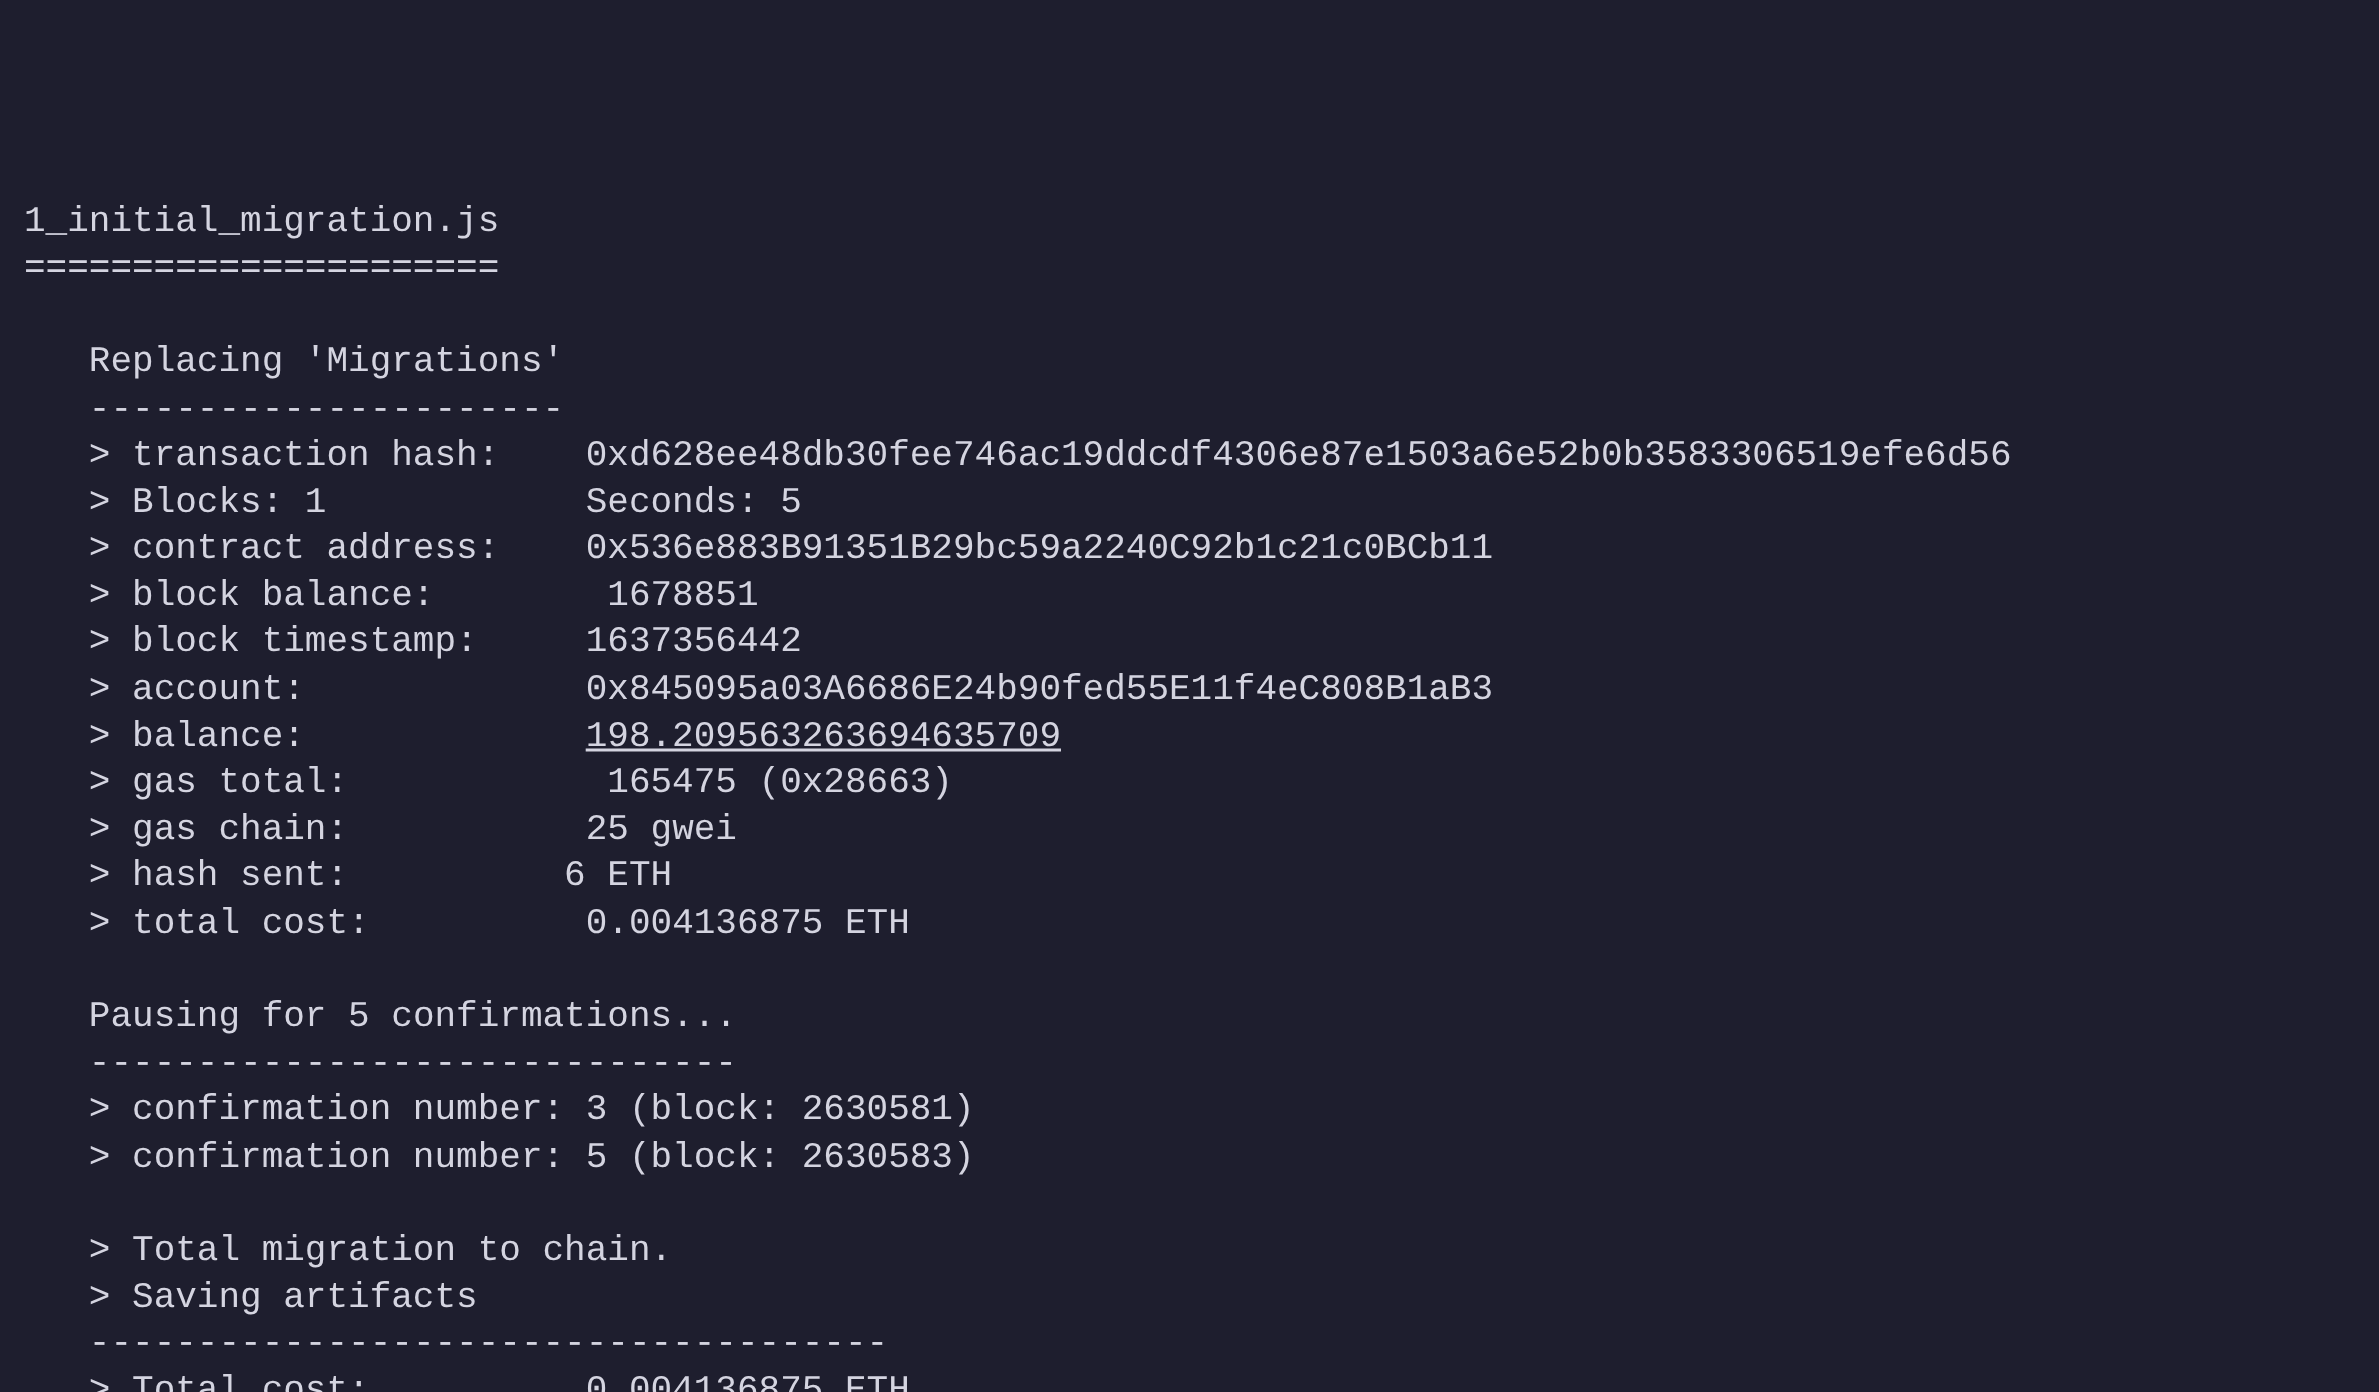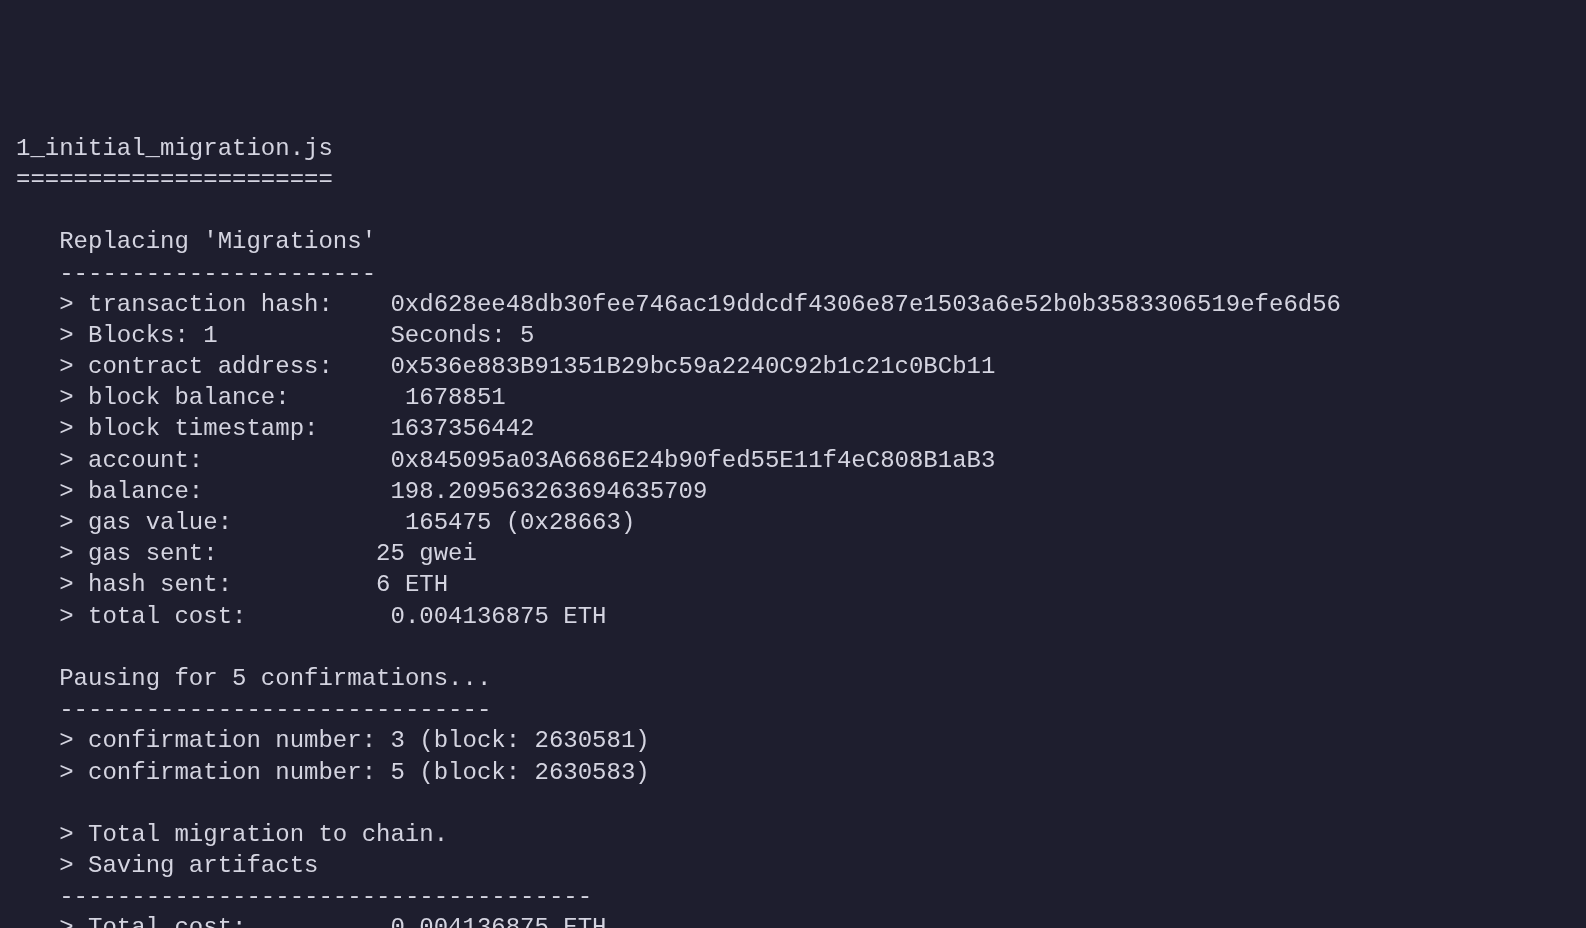--- a/index.html
+++ b/index.html
@@ -14,41 +14,42 @@
       font-size: 24px;
       line-height: 1.3;
       padding: 8px 16px;
       white-space: pre;
       font-weight: 500;
     }
     .terminal-output {
       width: 100%;
     }
     .underline {
+      text-decoration: underline;
     }
   </style>
 </head>
 <body>
 
 
 
 <div class="terminal-output"><span>1_initial_migration.js</span>
 <span>======================</span>
 
    <span>Replacing 'Migrations'</span>
    <span>----------------------</span>
    &gt; <span>transaction hash:</span>    <span>0xd628ee48db30fee746ac19ddcdf4306e87e1503a6e52b0b3583306519efe6d56</span>
    &gt; <span>Blocks: 1</span>            <span>Seconds: 5</span>
    &gt; <span>contract address:</span>    <span>0x536e883B91351B29bc59a2240C92b1c21c0BCb11</span>
    &gt; <span>block balance:</span>        <span>1678851</span>
    &gt; <span>block timestamp:</span>     <span>1637356442</span>
    &gt; <span>account:</span>             <span>0x845095a03A6686E24b90fed55E11f4eC808B1aB3</span>
    &gt; <span>balance:</span>             <span class="underline">198.209563263694635709</span>
-   &gt; <span>gas value:</span>            <span>165475 (0x28663)</span>
-   &gt; <span>gas sent:</span>           <span>25 gwei</span>
+   &gt; <span>gas total:</span>            <span>165475 (0x28663)</span>
+   &gt; <span>gas chain:</span>           <span>25 gwei</span>
    &gt; <span>hash sent:</span>          <span>6 ETH</span>
    &gt; <span>total cost:</span>          <span>0.004136875 ETH</span>
 
    <span>Pausing for 5 confirmations...</span>
    <span>------------------------------</span>
    &gt; <span>confirmation number: 3 (block: 2630581)</span>
    &gt; <span>confirmation number: 5 (block: 2630583)</span>
 
    &gt; <span>Total migration to chain.</span>
    &gt; <span>Saving artifacts</span>

